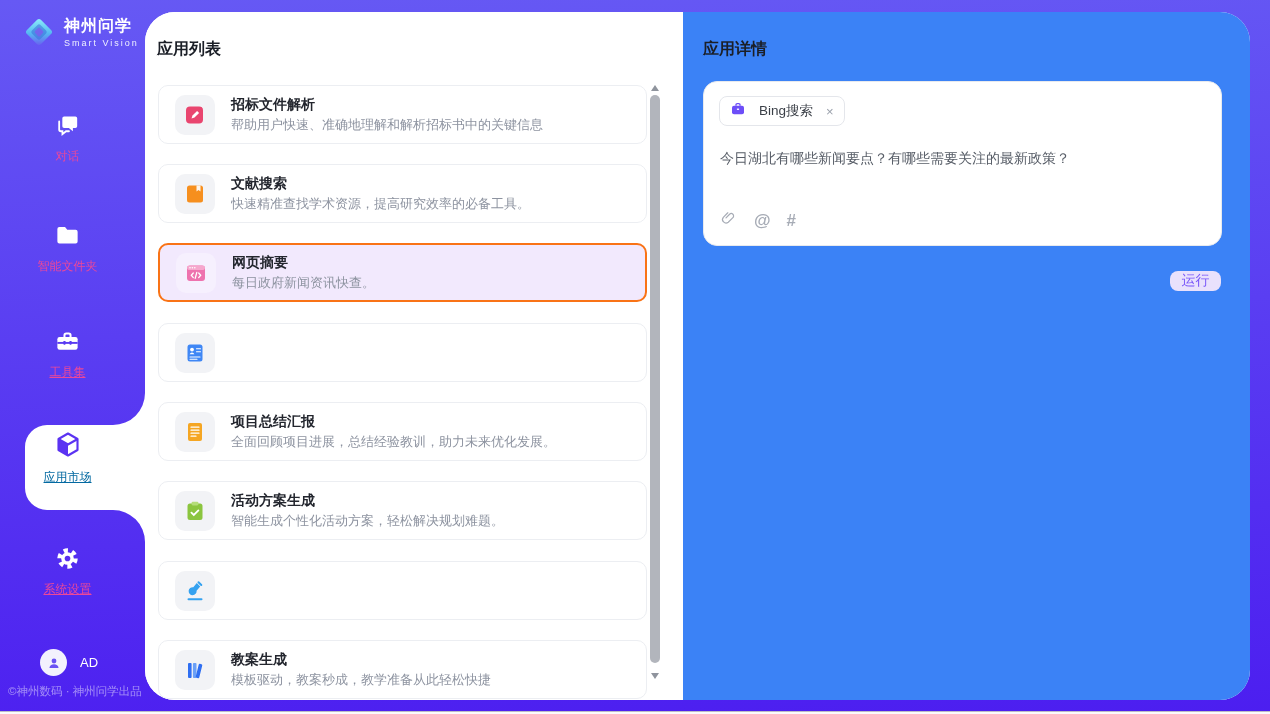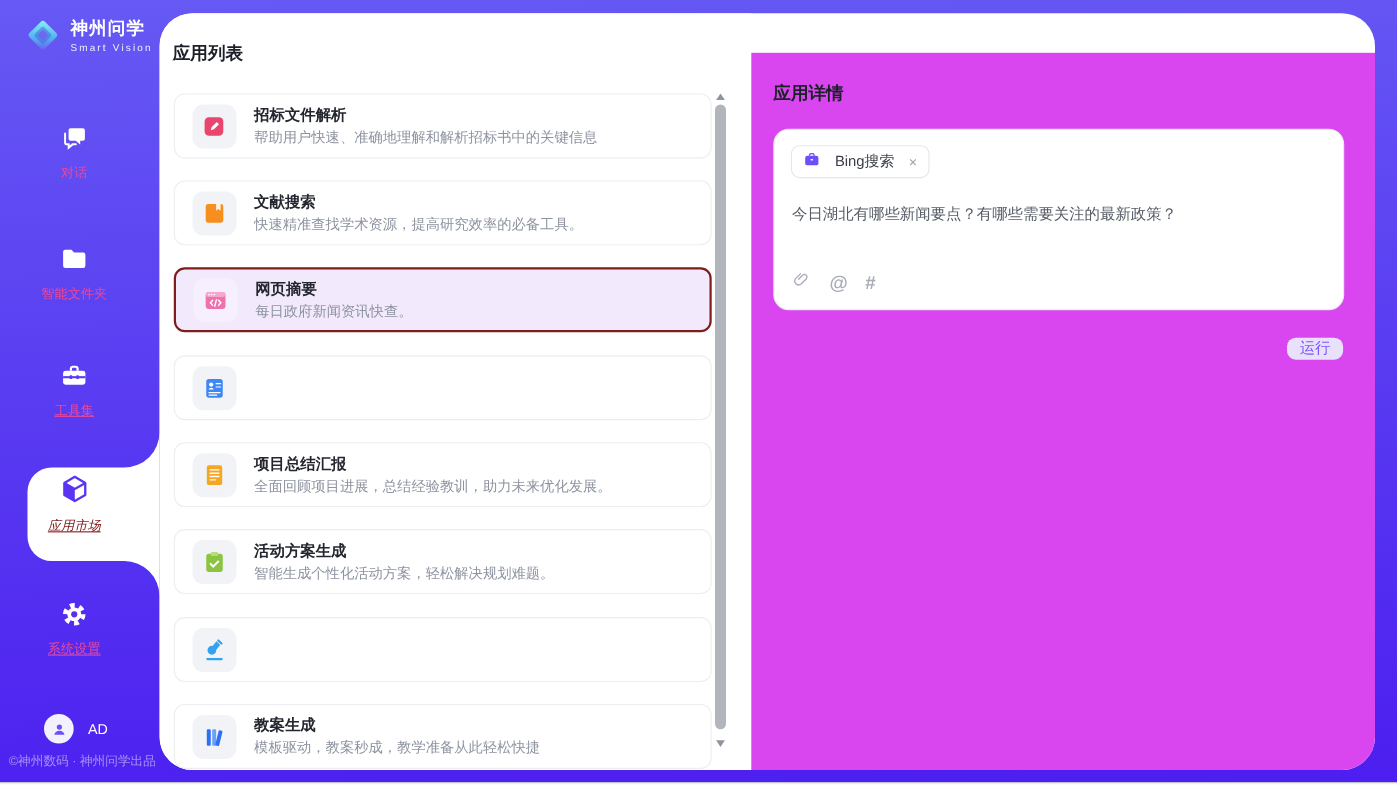--- a/index.html
+++ b/index.html
@@ -19,49 +19,49 @@
   
   .sidebar { position:absolute; left:0; top:0; width:145px; height:714px; }
   .logo { position:absolute; left:20px; top:13px; display:flex; align-items:center; gap:6px; }
   .logo-text .cn { font-size:16px; font-weight:bold; color:#fff; letter-spacing:1px; }
   .logo-text .en { font-size:9px; color:#eef0ff; letter-spacing:2px; margin-top:1px; }
   .nav-item { position:absolute; left:0; width:135px; text-align:center; color:#ec4899; }
   .nav-item .nav-label { display:block; font-size:12px; margin-top:5px; }
   .nav-item.underlined .nav-label { text-decoration:underline; }
   .nav-item svg { display:inline-block; }
   .tab-svg { position:absolute; left:0; top:0; pointer-events:none; }
-  .nav-item.active { color:#7f1d1d;font-style:italic; }
+  .nav-item.active { color:#0369a1; }
   .avatar-row { position:absolute; left:40px; top:649px; display:flex; align-items:center; gap:13px; }
   .avatar { width:27px; height:27px; border-radius:50%; background:#f3f1fd; display:flex; align-items:center; justify-content:center; }
   .avatar-name { color:#fff; font-size:13px; }
   .sidebar-footer { position:absolute; left:8px; top:684px; font-size:11.5px; color:rgba(255,255,255,.48); white-space:nowrap; }
   
   .list-panel { width:538px; background:#fff; position:relative; flex:none; }
   .panel-title { position:absolute; font-size:16px; font-weight:bold; color:#1b1f27; }
   .list-panel .panel-title { left:12px; top:27px; }
   .app-card {
     position:absolute; left:13px; width:489px; height:59px;
     border:1px solid #eceef2; border-radius:10px; background:#fff;
     display:flex; align-items:center; padding:0 16px; gap:16px; cursor:pointer;
   }
-  .app-card.selected { background:#f2e9fd; border:2px solid #7f1d1d; }
+  .app-card.selected { background:#f2e9fd; border:2px solid #f97316; }
   .app-icon-box { width:40px; height:40px; border-radius:10px; background:#f2f3f6; flex:none;
     display:flex; align-items:center; justify-content:center; }
   .app-card.selected .app-icon-box { background:#f6f0fe; }
   .app-name { font-size:14px; font-weight:bold; color:#23262e; line-height:1.45; }
   .app-desc { font-size:13px; color:#8d93a0; line-height:1.45; margin-top:1px;
     white-space:nowrap; overflow:hidden; }
   
   .scrollbar { position:absolute; left:504px; top:71px; width:12px; height:598px; }
   .sb-arrow { position:absolute; left:2px; width:0; height:0; border-left:4px solid transparent; border-right:4px solid transparent; }
   .sb-up { top:2px; border-bottom:6px solid #8f949d; }
   .sb-down { bottom:2px; border-top:6px solid #8f949d; }
   .sb-thumb { position:absolute; left:1px; top:12px; width:10px; height:568px; background:#b2b5bc; border-radius:6px; }
   
-  .detail-panel { flex:1; background:#d946ef; position:relative;margin-top:36px; }
+  .detail-panel { flex:1; background:#3b82f6; position:relative; }
   .detail-panel .panel-title { left:20px; top:27px; }
   .composer {
     position:absolute; left:20px; top:69px; width:519px; height:165px;
     background:#fff; border:1px solid #e8eaee; border-radius:14px;
   }
   .tool-tag {
     position:absolute; left:15px; top:14px; height:30px; display:inline-flex; align-items:center;
     gap:13px; padding:0 10px; border:1px solid #e4e6eb; border-radius:8px; background:#fff;
   }
   .tool-tag .tag-label { font-size:13.5px; color:#3a3f47; }

